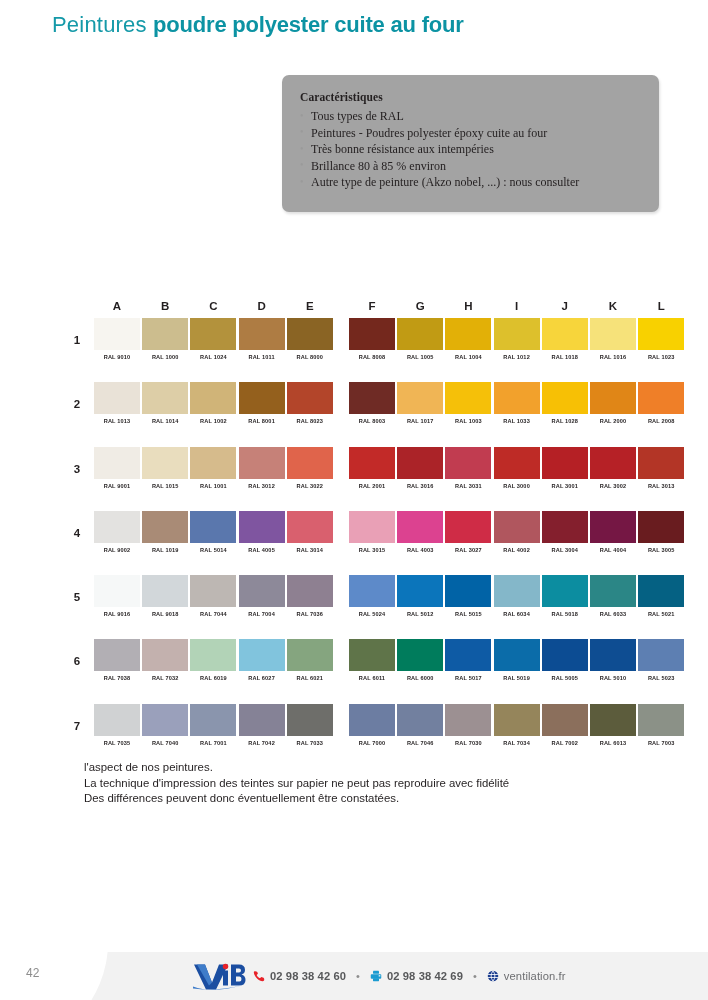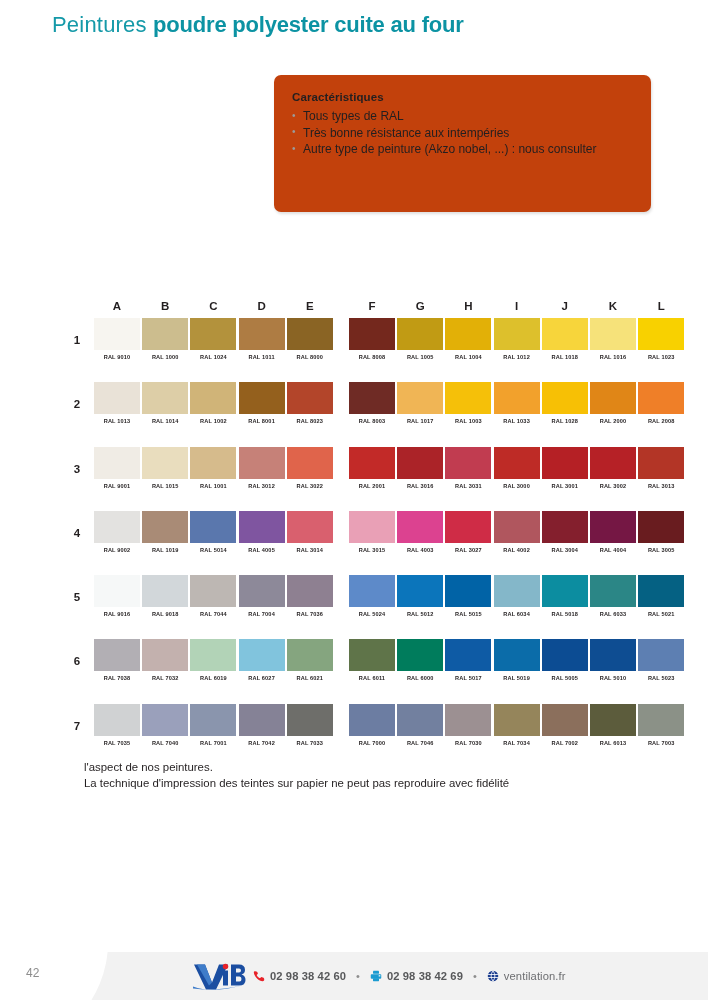--- a/index.html
+++ b/index.html
@@ -14,26 +14,27 @@
   
   .title-wrap {
     position: absolute; left: 52px; top: 12px;
     font-size: 22px; letter-spacing: 0.2px; white-space: nowrap;
   }
   .title-light { color: #1499a8; font-weight: 400; margin-top: 48px; }
   .title-bold  { color: #0c93a3; font-weight: 700; letter-spacing: -0.2px; }
 
   
   .charcard {
-    position: absolute; left: 274px; top: 75px;
+    position: absolute; left: 282px; top: 75px;
     width: 377px; height: 137px;
-    background: #c2410c;
+    background: #a3a3a3;
     border-radius: 7px;
     padding: 16px 18px 0 18px;
     box-shadow: 1px 2px 3px rgba(0,0,0,0.13);
+    font-family: Liberation Serif, serif;
   }
   .charcard h2 {
     font-size: 11.5px; font-weight: 700; color: #231f20;
     margin-bottom: 5px; letter-spacing: 0.1px;
   }
   .charcard ul { list-style: none; }
   .charcard li {
     font-size: 12px; color: #231f20; line-height: 16.6px;
     position: relative; padding-left: 11px; white-space: nowrap;
   }
@@ -101,21 +102,23 @@
 <div class="page">
 
   <div class="title-wrap">
     <span class="title-light">Peintures </span><span class="title-bold">poudre polyester cuite au four</span>
   </div>
 
   <div class="charcard">
     <h2>Caractéristiques</h2>
     <ul>
       <li>Tous types de RAL</li>
+      <li>Peintures - Poudres polyester époxy cuite au four</li>
       <li>Très bonne résistance aux intempéries</li>
+      <li>Brillance 80 à 85 % environ</li>
       <li>Autre type de peinture (Akzo nobel, ...) : nous consulter</li>
     </ul>
   </div>
 
   <div class="grid">
     <div class="col-headers" id="col-headers">
         <div class="col-head" style="left: 28px;">A</div>
         <div class="col-head" style="left: 76.2px;">B</div>
         <div class="col-head" style="left: 124.4px;">C</div>
         <div class="col-head" style="left: 172.6px;">D</div>
@@ -485,20 +488,21 @@
             <span class="swatch" style="background: rgb(139, 145, 135);"></span>
             <div class="swatch-label">RAL 7003</div>
           </div>
         </div>
       </div>
   </div>
 
   <div class="disclaimer">
     <div>l'aspect de nos peintures.</div>
     <div>La technique d'impression des teintes sur papier ne peut pas reproduire avec fidélité</div>
+    <div>Des différences peuvent donc éventuellement être constatées.</div>
   </div>
 
   <div class="footer">
     <div class="footer-notch"></div>
     <div class="page-num">42</div>
     <div class="footer-content">
 
       <span>
         <svg class="logo" viewBox="0 0 108 62" xmlns="http://www.w3.org/2000/svg">
           <path d="M4 8 L26 8 L40 44 L54 8 L72 8 L48 58 L28 58 Z" fill="#1b4ea1"></path>

